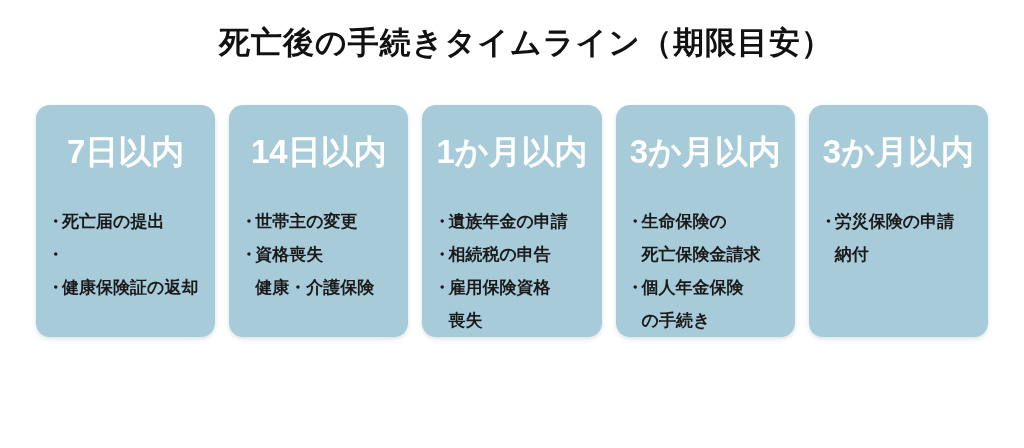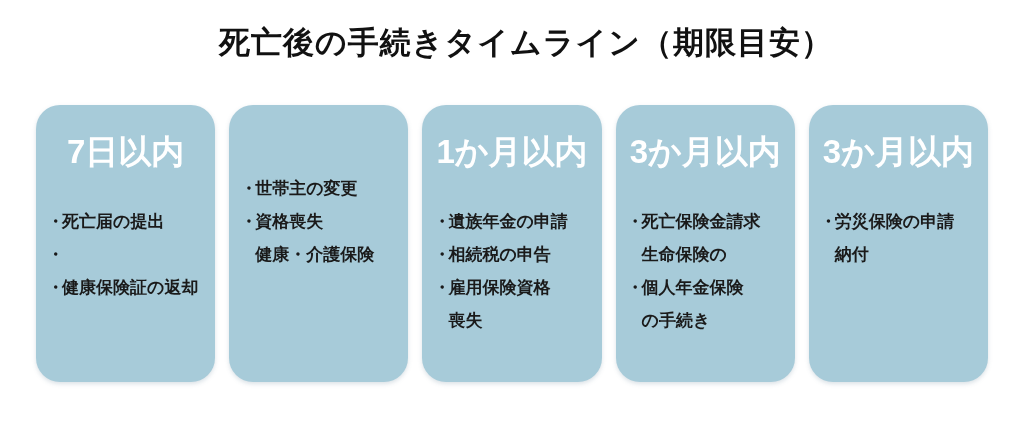--- a/index.html
+++ b/index.html
@@ -33,23 +33,23 @@
     padding-left: 28px;
   }
   .cards-row {
     display: flex;
     gap: 14px;
     padding: 0 36px;
     margin-top: 43px;
   }
   .card {
     flex: 1 1 0;
-    height: 277px;
+    height: 232px;
     background: var(--card-background, #a7cbd9);
-    border-radius: 24px;
+    border-radius: 14px;
     padding-top: 30px;
     box-shadow: 0 2px 4px rgba(110, 140, 160, 0.25);
   }
   .deadline {
     margin: 0;
     line-height: 33px;
     text-align: center;
     font-size: 33px;
     font-weight: 700;
     color: var(--deadline-text, #ffffff);
@@ -104,20 +104,21 @@
         <li class="item">
           <span class="bullet">・</span>
           <span class="item-lines">
               <span class="task-line">健康保険証の返却</span>
             </span>
         </li>
       </ul>
     </article>
 
     <article class="card">
+      <h2 class="deadline">14日以内</h2>
       <ul class="items">
         <li class="item">
           <span class="bullet">・</span>
           <span class="item-lines">
               <span class="task-line">世帯主の変更</span>
             </span>
         </li>
         <li class="item">
           <span class="bullet">・</span>
           <span class="item-lines">
@@ -152,22 +153,22 @@
         </li>
       </ul>
     </article>
 
     <article class="card">
       <h2 class="deadline">3か月以内</h2>
       <ul class="items">
         <li class="item">
           <span class="bullet">・</span>
           <span class="item-lines">
+            <span class="task-line">生命保険の</span>
             <span class="task-line">死亡保険金請求</span>
-            <span class="task-line">生命保険の</span>
           </span>
         </li>
         <li class="item">
           <span class="bullet">・</span>
           <span class="item-lines">
             <span class="task-line">個人年金保険</span>
             <span class="task-line">の手続き</span>
           </span>
         </li>
       </ul>

